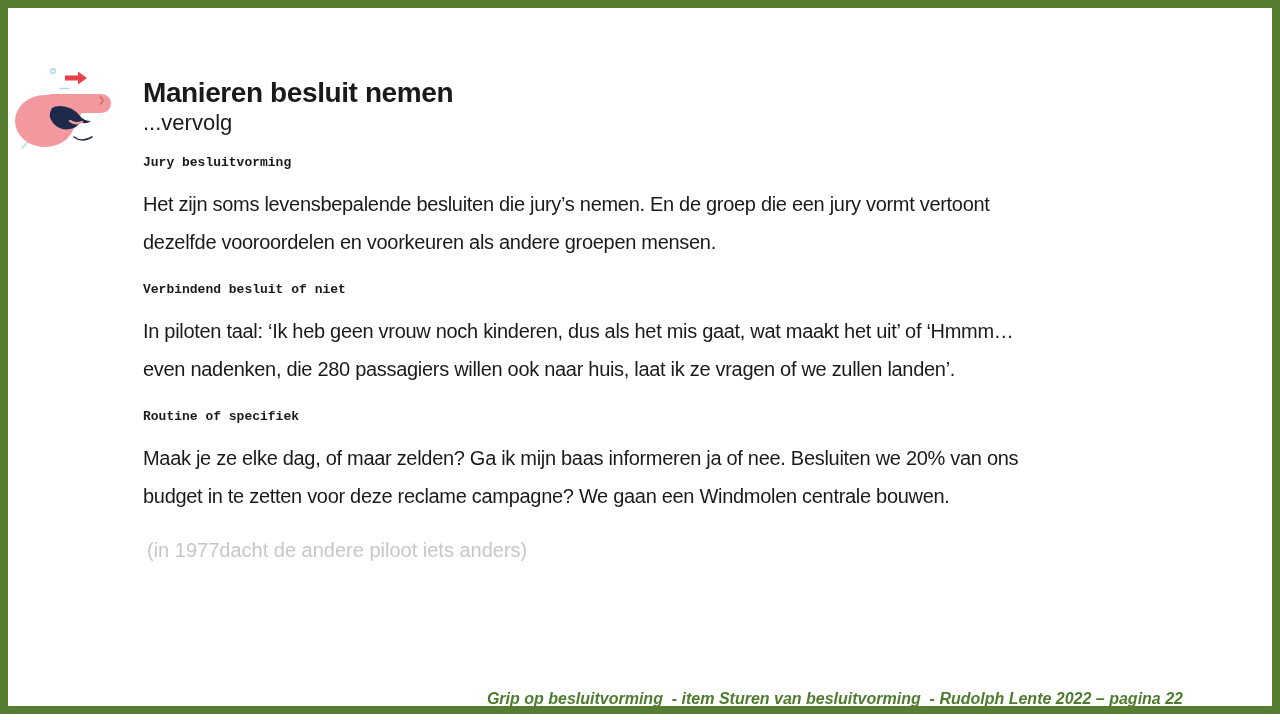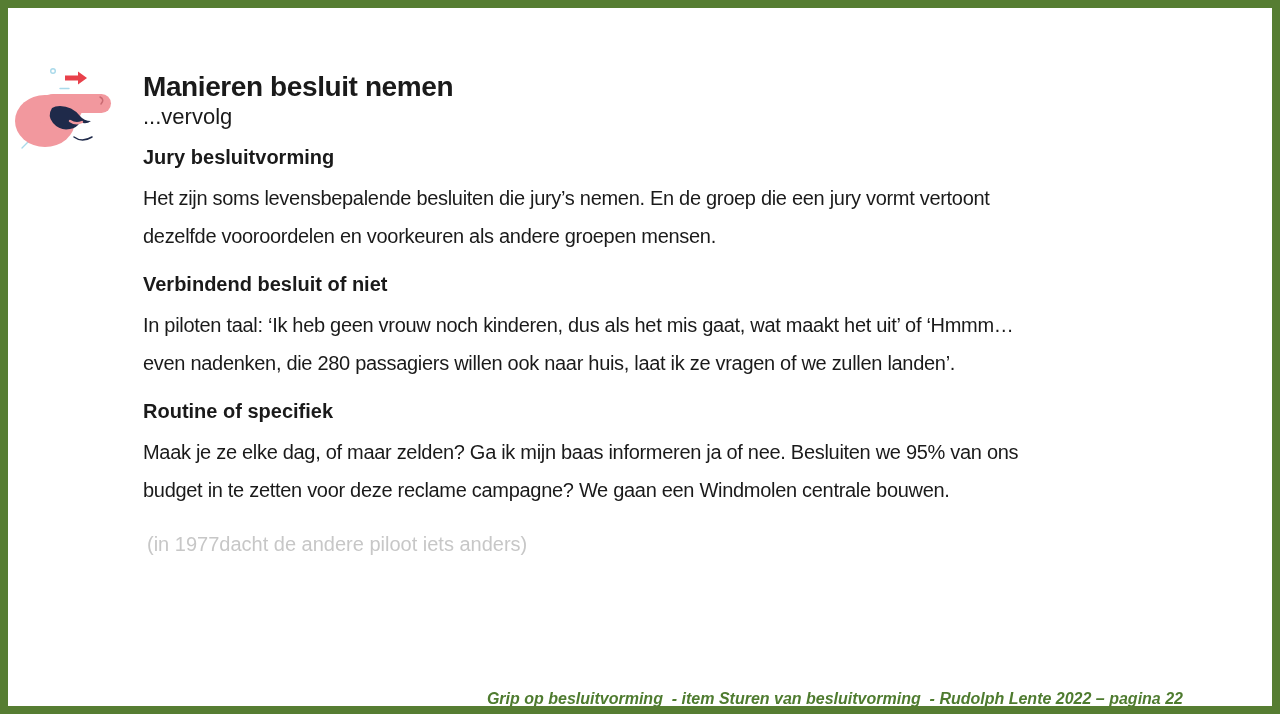--- a/index.html
+++ b/index.html
@@ -25,41 +25,42 @@
   .hand-navy  { fill: var(--hand-navy, #1F2A4A); }
   .arrow-red  { fill: var(--arrow-red, #E8414B); }
   .stroke-blue { stroke: var(--accent-lightblue, #A9D9EA); stroke-width: 1.4; fill: none; stroke-linecap: round; }
   .stroke-navy { stroke: var(--hand-navy, #1F2A4A); stroke-width: 1.5; fill: none; stroke-linecap: round; }
   .stroke-pink { stroke: var(--hand-pink, #F2989E); stroke-width: 2.4; fill: none; stroke-linecap: round; }
   .stroke-darkpink { stroke: #C96A72; stroke-width: 1.5; fill: none; stroke-linecap: round; }
 
   .content {
     position: absolute;
     left: 135px;
-    top: 64px;
+    top: 70px;
     width: 1035px;
     color: var(--text-dark, #1A1A1A);
   }
   .title {
     font-size: 28px;
     font-weight: 700;
     line-height: 30px;
     margin: 0 0 2px 0;
     letter-spacing: -0.4px;
   }
   .subtitle {
     font-size: 22px;
     line-height: 26px;
     margin: 0 0 14px 0;
   }
   .heading {
-    font-size: 20px;
+    font-size: 13px;
     font-weight: 700;
     line-height: 26px;
     margin: 0 0 9px 0;
+    font-family: Liberation Mono, monospace;
   }
   .para {
     font-size: 20px;
     line-height: 38px;
     margin: 0 0 16px 0;
     white-space: pre-line;
     letter-spacing: -0.3px;
   }
   .para .lead { }
   .muted {
@@ -114,21 +115,21 @@
 
     <h2 class="heading">Jury besluitvorming</h2>
     <p class="para">Het zijn soms levensbepalende besluiten die jury’s nemen. En de groep die een jury vormt vertoont
 dezelfde vooroordelen en voorkeuren als andere groepen mensen.</p>
 
     <h2 class="heading">Verbindend besluit of niet</h2>
     <p class="para"><span class="lead">In piloten taal:</span><span> ‘Ik heb geen vrouw noch kinderen, dus als het mis gaat, wat maakt het uit’ of ‘Hmmm…
 even nadenken, die 280 passagiers willen ook naar huis, laat ik ze vragen of we zullen landen’.</span></p>
 
     <h2 class="heading">Routine of specifiek</h2>
-    <p class="para">Maak je ze elke dag, of maar zelden? Ga ik mijn baas informeren ja of nee. Besluiten we 95% van ons
+    <p class="para">Maak je ze elke dag, of maar zelden? Ga ik mijn baas informeren ja of nee. Besluiten we 20% van ons
 budget in te zetten voor deze reclame campagne? We gaan een Windmolen centrale bouwen.</p>
 
     <p class="para muted">(in 1977dacht de andere piloot iets anders)</p>
   </div>
 
   <div class="footer">Grip op besluitvorming  - item Sturen van besluitvorming  - Rudolph Lente 2022 – pagina 22</div>
 
 </div>
 
 </body></html>

